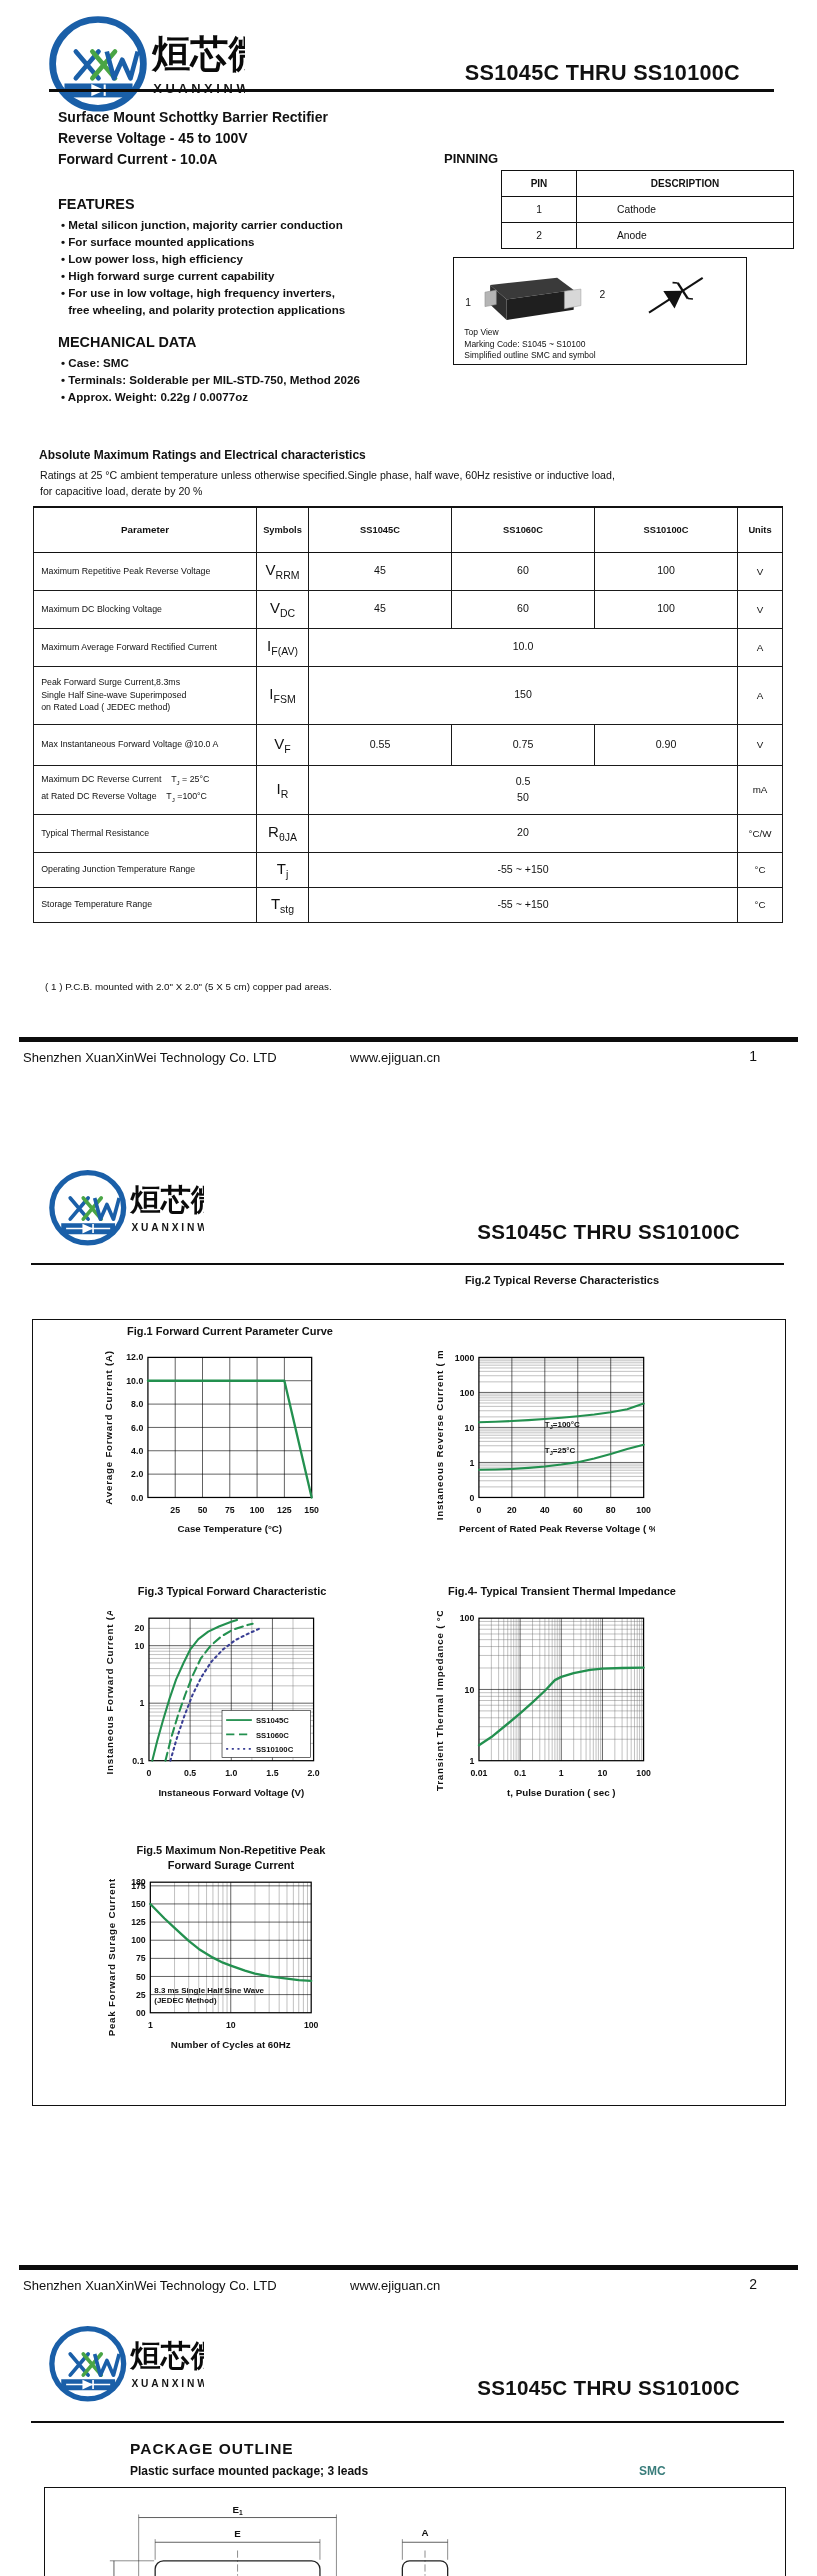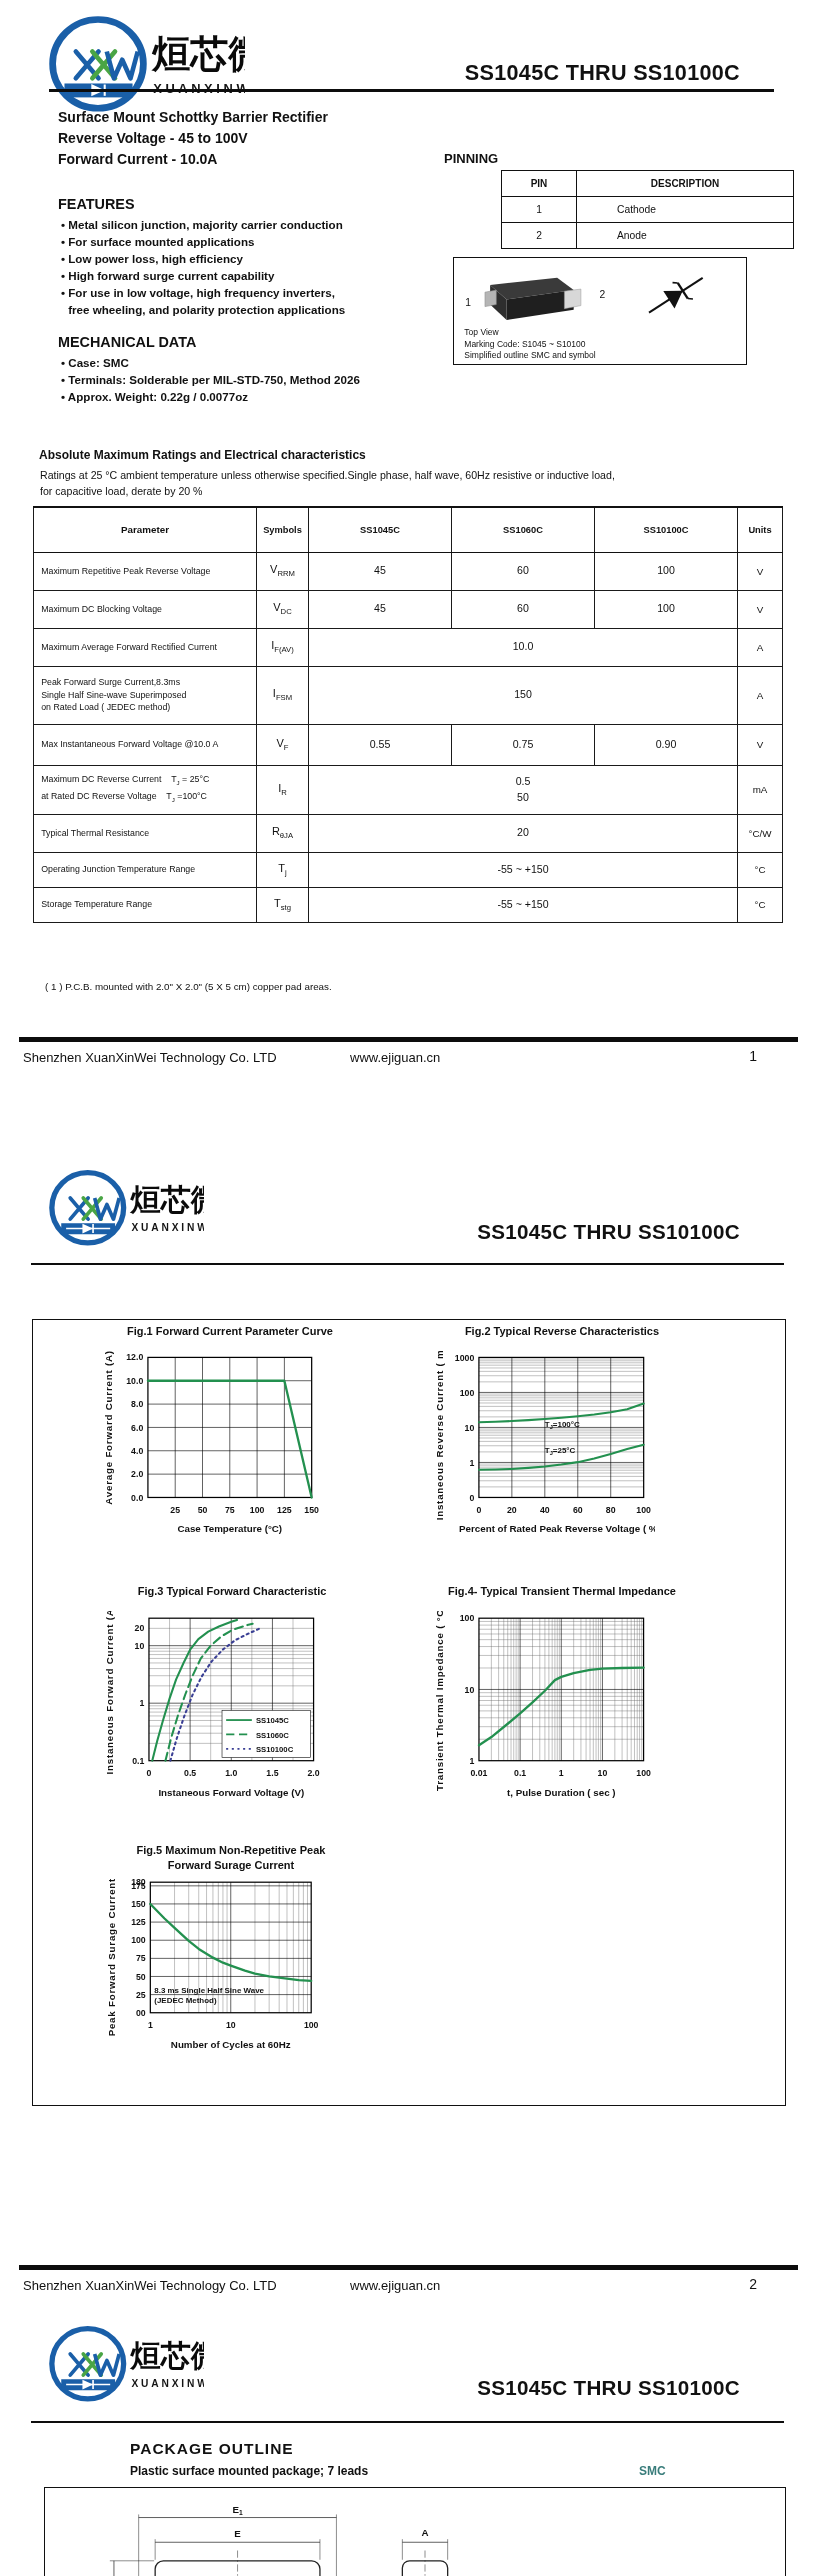--- a/index.html
+++ b/index.html
@@ -11,21 +11,21 @@
   .sec-h{font-weight:bold;}
   .bl{font-size:11.6px;font-weight:600;line-height:17px;white-space:nowrap;}
   .bl.cont{padding-left:7.2px;}
   .note-line{font-size:10.6px;line-height:16px;}
   table{border-spacing:0;}
   table.rt{border-collapse:collapse;table-layout:fixed;border:1.5px solid #111;border-top:2.6px solid #111;background:#fff;}
   .rt th,.rt td{border:0.8px solid #1a1a1a;padding:0 3.1px;text-align:center;vertical-align:middle;font-family:"Liberation Sans",sans-serif;}
   .rt thead th{border-bottom:1.3px solid #111;font-size:9.3px;}
   .rt thead th.ph{font-size:9.8px;}
   .rt td.p{text-align:left;padding-left:7.2px;font-size:8.8px;font-weight:500;line-height:12.4px;}
-  .rt td.s{font-size:11px;}
+  .rt td.s{font-size:15px;}
   .rt td.v{font-size:10.6px;line-height:15.5px;}
   .rt td.u{font-size:9.8px;}
   table.pt{border-collapse:collapse;table-layout:fixed;border:1.3px solid #111;width:292px;background:#fff;margin-left:48px;}
   .pt th,.pt td{border:0.8px solid #111;height:23px;font-size:10.3px;text-align:center;}
   .pt th{font-size:10px;font-weight:bold;border-bottom:1.1px solid #111;}
   .pt td.d{text-align:left;padding-left:40px;}
   .ctitle{font-size:11px;font-weight:bold;text-align:center;}
   .footer-text{font-size:13px;}
   .pagenum{font-size:14px;text-align:right;}
   .box{border:1.3px solid #111;background:#fff;}
@@ -256,21 +256,21 @@
         <text x="86" y="246.7" font-size="17" font-weight="600" text-anchor="end" fill="#111">2.0</text>
         <text x="86" y="201.3" font-size="17" font-weight="600" text-anchor="end" fill="#111">4.0</text>
         <text x="86" y="156" font-size="17" font-weight="600" text-anchor="end" fill="#111">6.0</text>
         <text x="86" y="110.7" font-size="17" font-weight="600" text-anchor="end" fill="#111">8.0</text>
         <text x="86" y="65.3" font-size="17" font-weight="600" text-anchor="end" fill="#111">10.0</text>
         <text x="86" y="20" font-size="17" font-weight="600" text-anchor="end" fill="#111">12.0</text>
         <text x="254" y="354" font-size="19" font-weight="600" text-anchor="middle" fill="#111">Case Temperature (°C)</text>
         <text x="26" y="150" font-size="19" font-weight="600" text-anchor="middle" fill="#111" letter-spacing="1.5" transform="rotate(-90 26 150)">Average Forward Current (A)</text>
       </svg></div>
 
-  <div class="abs ctitle" style="left:433px;top:1325px;width:258px;">Fig.2  Typical Reverse Characteristics</div>
+  <div class="abs ctitle" style="left:433px;top:1274px;width:258px;">Fig.2  Typical Reverse Characteristics</div>
   <div class="abs chart" style="left:430px;top:1350px;"><svg width="225" height="194" viewBox="0 0 437 376">
         <rect x="95" y="14" width="320" height="272" fill="#fff"></rect>
         <line x1="95" y1="265.5" x2="415" y2="265.5" stroke="#666" stroke-width="0.8"></line>
         <line x1="95" y1="253.6" x2="415" y2="253.6" stroke="#666" stroke-width="0.8"></line>
         <line x1="95" y1="245.1" x2="415" y2="245.1" stroke="#666" stroke-width="0.8"></line>
         <line x1="95" y1="238.5" x2="415" y2="238.5" stroke="#666" stroke-width="0.8"></line>
         <line x1="95" y1="233.1" x2="415" y2="233.1" stroke="#666" stroke-width="0.8"></line>
         <line x1="95" y1="228.5" x2="415" y2="228.5" stroke="#666" stroke-width="0.8"></line>
         <line x1="95" y1="224.6" x2="415" y2="224.6" stroke="#666" stroke-width="0.8"></line>
         <line x1="95" y1="221.1" x2="415" y2="221.1" stroke="#666" stroke-width="0.8"></line>
@@ -511,21 +511,21 @@
       <polygon points="82,151 82,175 108,163" fill="#fff"></polygon>
       <line x1="108" y1="152" x2="108" y2="174" stroke="#fff" stroke-width="4"></line>
       <text x="200" y="118" font-size="74" font-weight="bold" fill="#0a0a0a">烜芯微</text>
       <text x="202" y="168" font-size="25" letter-spacing="7" font-weight="bold" fill="#151515">XUANXINWEI</text>
     </svg>
   </div>
   <div class="abs doc-title" style="left:309px;top:2376px;width:431px;font-size:20.6px;">SS1045C  THRU  SS10100C</div>
   <div class="abs rule" style="left:31px;top:2421px;width:753px;height:2.1px;"></div>
 
   <div class="abs sec-h" style="left:130px;top:2440px;font-size:15.5px;letter-spacing:1px;">PACKAGE  OUTLINE</div>
-  <div class="abs sec-h" style="left:130px;top:2464px;font-size:12px;">Plastic surface mounted package; 7 leads</div>
+  <div class="abs sec-h" style="left:130px;top:2464px;font-size:12px;">Plastic surface mounted package; 3 leads</div>
   <div class="abs" style="left:639px;top:2464px;font-size:12px;font-weight:600;color:#3a7d7b;">SMC</div>
 
   <div class="abs box" style="left:44px;top:2487px;width:740px;height:499px;"></div>
   <div class="abs" style="left:52px;top:2499px;">
     <svg width="711" height="309" viewBox="0 0 1380 600">
       <g stroke="#222" fill="none">
 
         <rect x="200" y="120" width="320" height="230" rx="16" stroke-width="2.5"></rect>
         <rect x="168" y="195" width="32" height="80" stroke-width="2"></rect>
         <rect x="520" y="195" width="32" height="80" stroke-width="2"></rect>

